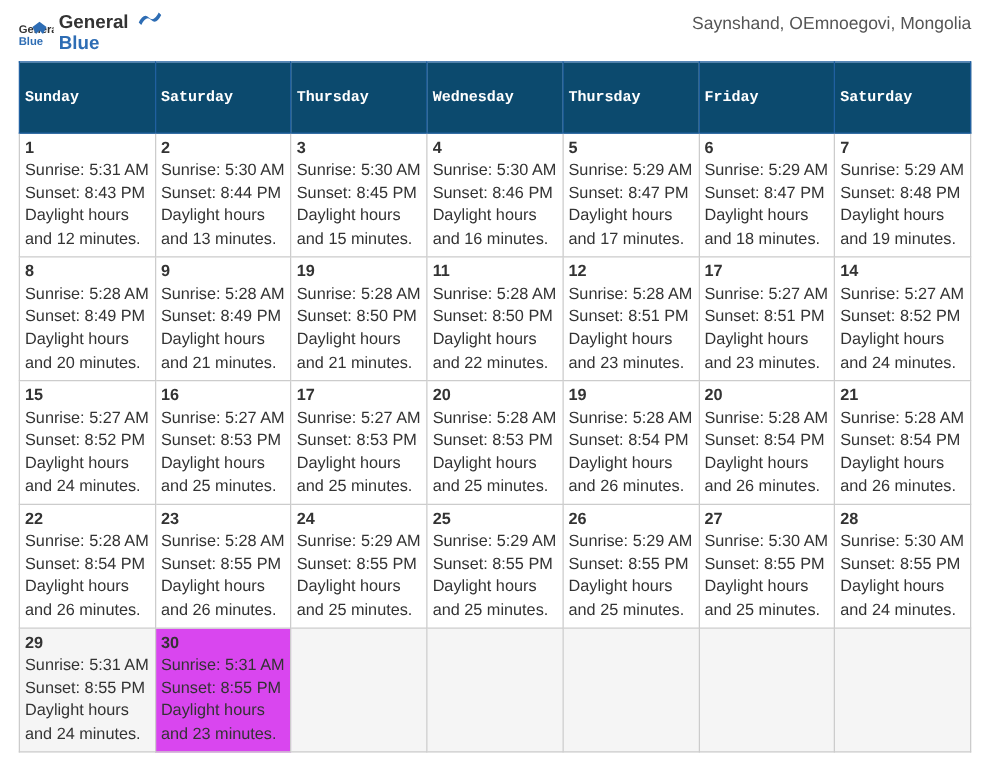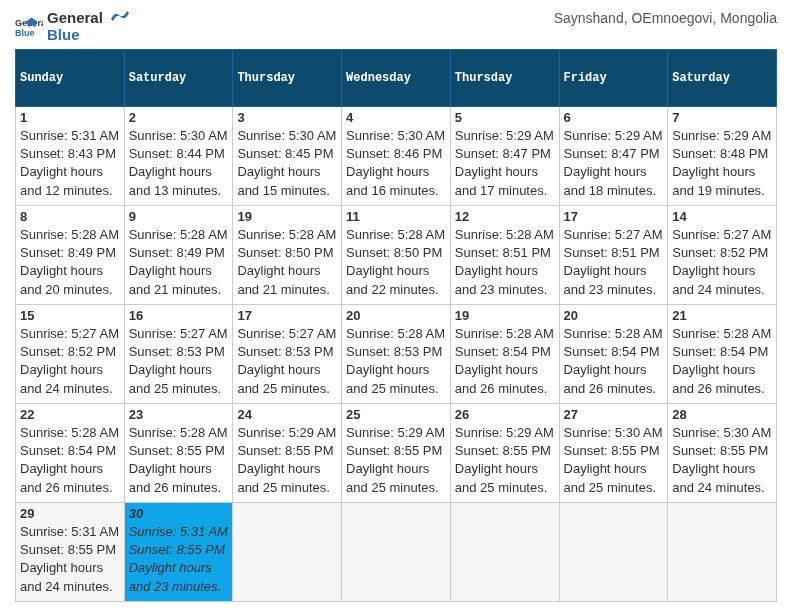--- a/index.html
+++ b/index.html
@@ -392,21 +392,21 @@
         <tr>
           <td style="background: rgb(245, 245, 245); margin-top: 24px;">
         <span class="day-number">29</span>
         <div class="day-info">
           Sunrise: 5:31 AM<br>
           Sunset: 8:55 PM<br>
           Daylight hours<br>
           and 24 minutes.
         </div>
       </td>
-          <td style="background: #0ea5e9; font-style: italic;">
+          <td style="background: #d946ef;">
         <span class="day-number">30</span>
         <div class="day-info">
           Sunrise: 5:31 AM<br>
           Sunset: 8:55 PM<br>
           Daylight hours<br>
           and 23 minutes.
         </div>
       </td>
           <td class="empty" style="background: rgb(245, 245, 245);"></td>
           <td class="empty" style="background: rgb(245, 245, 245);"></td>

